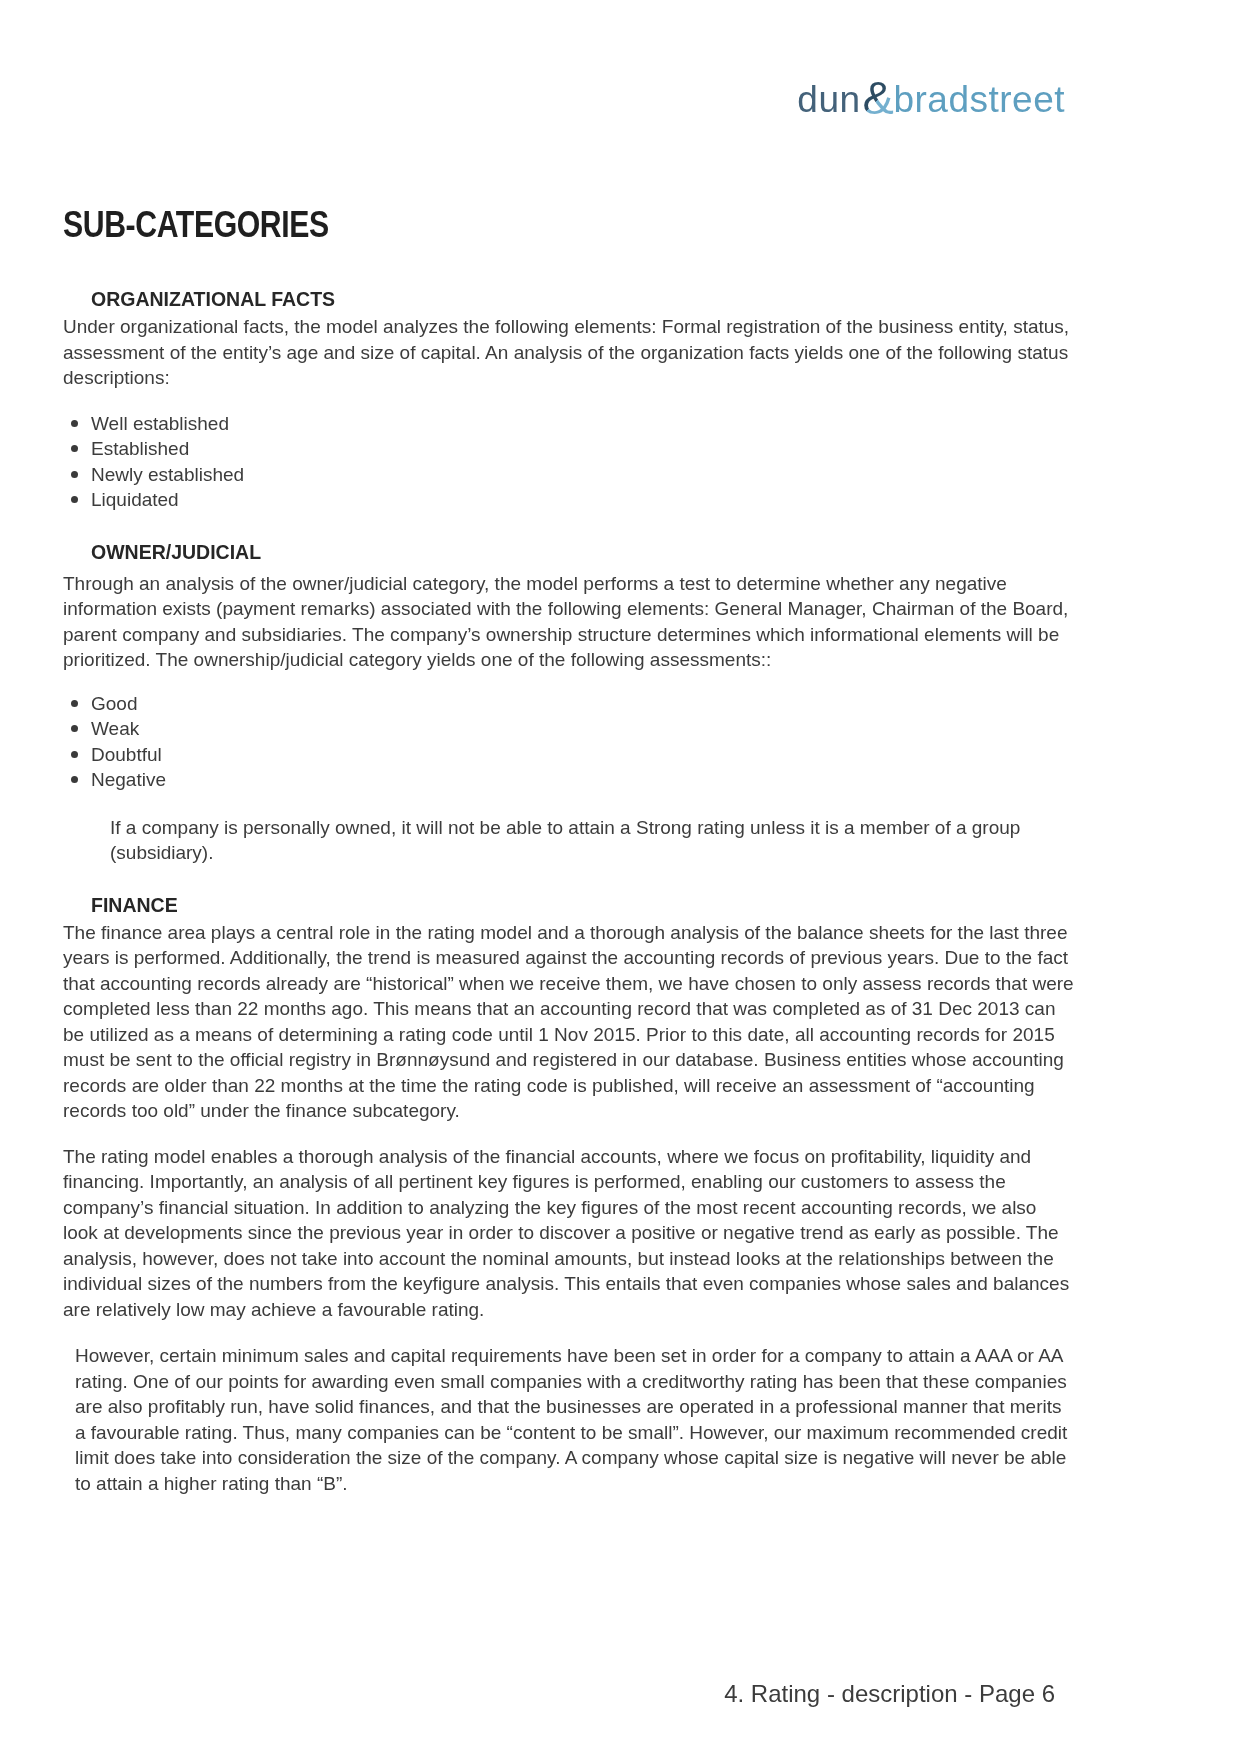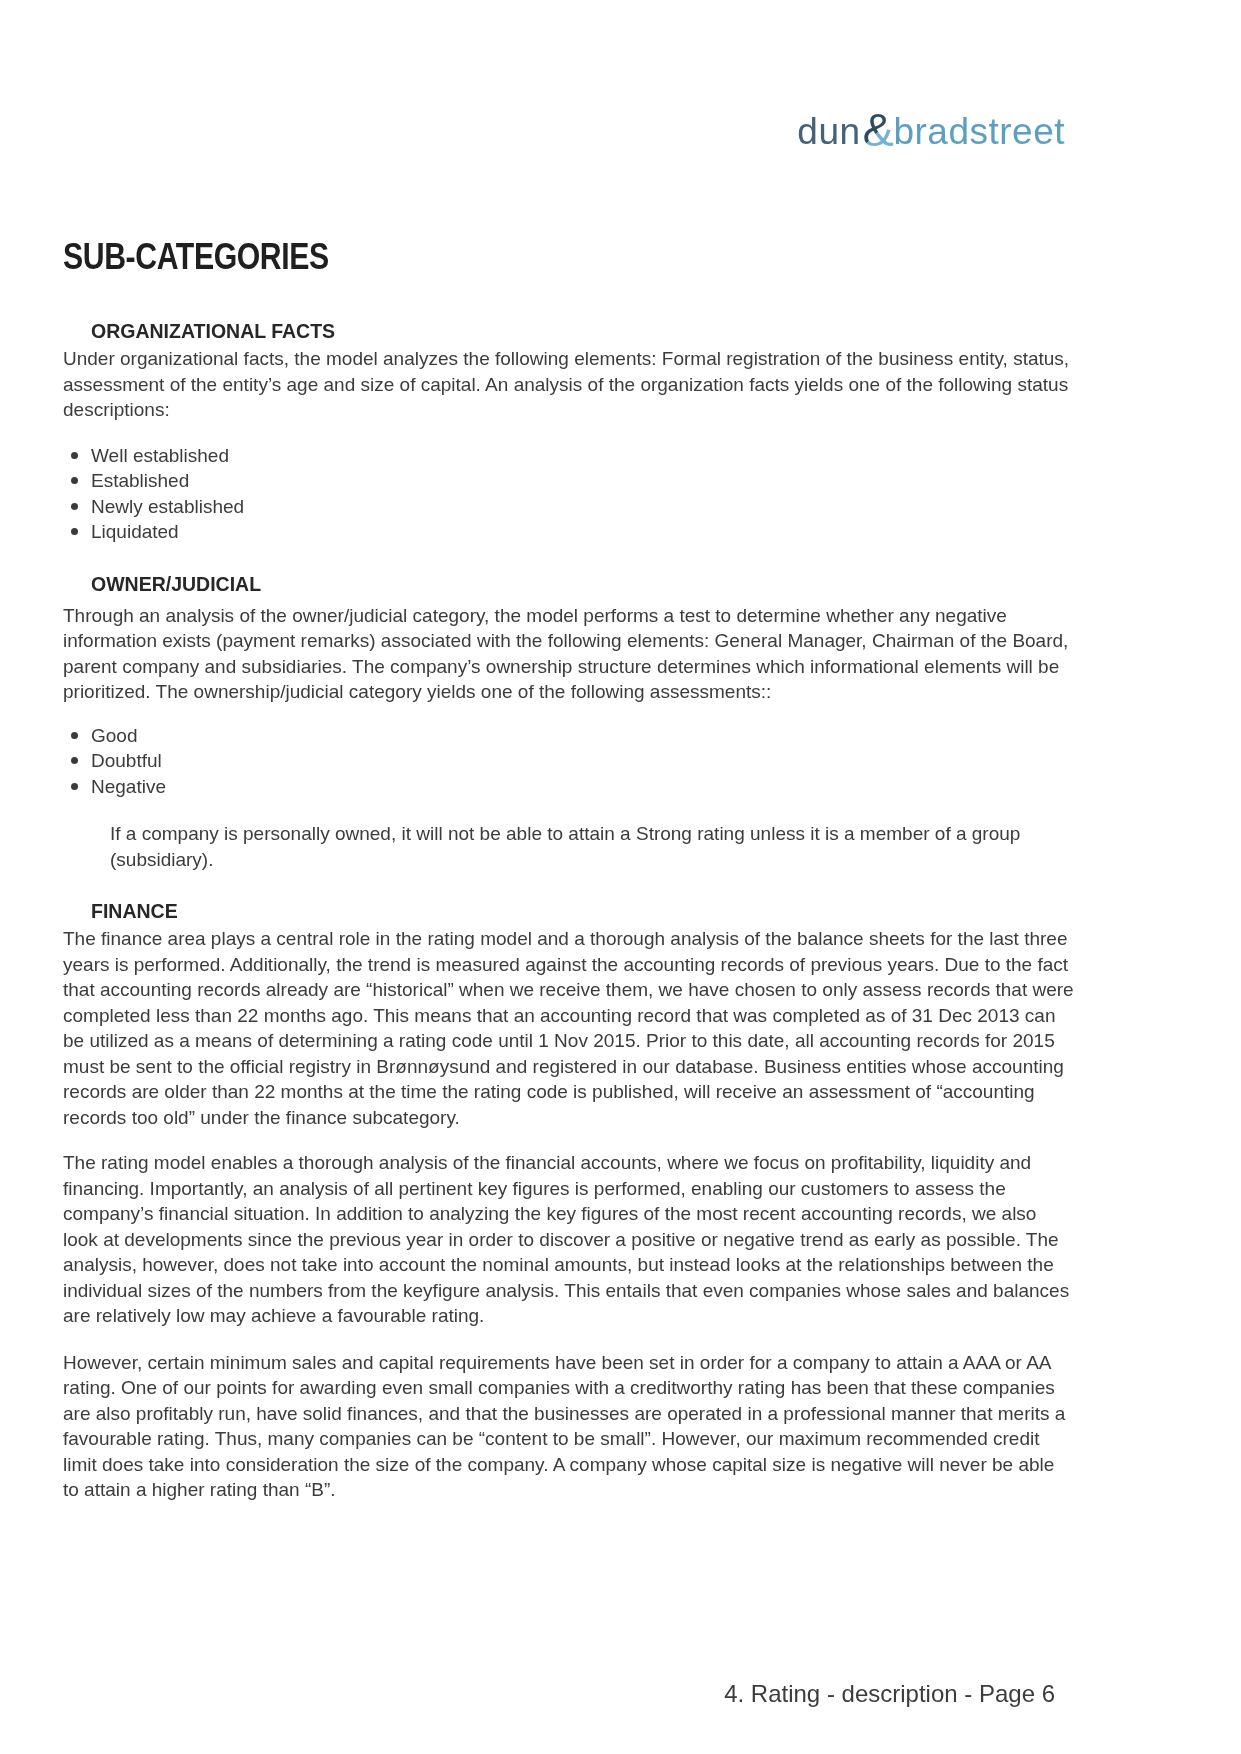--- a/index.html
+++ b/index.html
@@ -11,21 +11,21 @@
     font-family: "Liberation Sans", sans-serif;
     font-size: 19px;
     line-height: 25.5px;
     color: #3c3c3c;
     overflow: hidden;
   }
   .content { padding: 0 166px 0 63px; }
 
   
   .logo-row {
-    padding-top: 106px;
+    padding-top: 74px;
     padding-right: 10px;
     display: flex;
     justify-content: flex-end;
     align-items: flex-start;
   }
   .logo { white-space: nowrap; letter-spacing: 0.5px; }
   .logo .dun {
     font-size: 37px; line-height: 44px; color: #44627a; font-weight: 400;
   }
   .logo .amp {
@@ -63,21 +63,21 @@
     font-weight: 700;
     color: #272727;
     margin-left: 28px;
   }
   .sec-org h2 { margin-top: 42px; }
   .sec-owner h2 { margin-top: 26px; }
   .sec-finance h2 { margin-top: 26px; }
 
   p.body-par { margin-top: 2px; }
   p.spaced { margin-top: 20px; }
-  p.spaced2 { margin-top: 21px; }
+  p.spaced2 { margin-top: 21px; margin-left: 12px; }
   p.note { margin-top: 22px; margin-left: 47px; }
   .sec-owner p.body-par { margin-top: 6px; }
 
   
   ul.bullets { list-style: none; margin-top: 20px; }
   ul.bullets.tight { margin-top: 18px; }
   ul.bullets li {
     position: relative;
     padding-left: 28px;
     line-height: 25.5px;
@@ -124,20 +124,21 @@
       <li>Newly established</li>
       <li>Liquidated</li>
     </ul>
   </section>
 
   <section class="sec-owner">
     <h2>OWNER/JUDICIAL</h2>
     <p class="body-par">Through an analysis of the owner/judicial category, the model performs a test to determine whether any negative information exists (payment remarks) associated with the following elements: General Manager, Chairman of the Board, parent company and subsidiaries. The company’s ownership structure determines which informational elements will be prioritized. The ownership/judicial category yields one of the following assessments::</p>
     <ul class="bullets tight">
       <li>Good</li>
+      <li>Weak</li>
       <li>Doubtful</li>
       <li>Negative</li>
     </ul>
     <p class="note">If a company is personally owned, it will not be able to attain a Strong rating unless it is a member of a group (subsidiary).</p>
   </section>
 
   <section class="sec-finance">
     <h2>FINANCE</h2>
     <p class="body-par">The finance area plays a central role in the rating model and a thorough analysis of the balance sheets for the last three years is performed. Additionally, the trend is measured against the accounting records of previous years. Due to the fact that accounting records already are “historical” when we receive them, we have chosen to only assess records that were completed less than 22 months ago. This means that an accounting record that was completed as of 31 Dec 2013 can be utilized as a means of determining a rating code until 1 Nov 2015. Prior to this date, all accounting records for 2015 must be sent to the official registry in Brønnøysund and registered in our database. Business entities whose accounting records are older than 22 months at the time the rating code is published, will receive an assessment of “accounting records too old” under the finance subcategory.</p>
     <p class="spaced">The rating model enables a thorough analysis of the financial accounts, where we focus on profitability, liquidity and financing. Importantly, an analysis of all pertinent key figures is performed, enabling our customers to assess the company’s financial situation. In addition to analyzing the key figures of the most recent accounting records, we also look at developments since the previous year in order to discover a positive or negative trend as early as possible. The analysis, however, does not take into account the nominal amounts, but instead looks at the relationships between the individual sizes of the numbers from the keyfigure analysis. This entails that even companies whose sales and balances are relatively low may achieve a favourable rating.</p>

